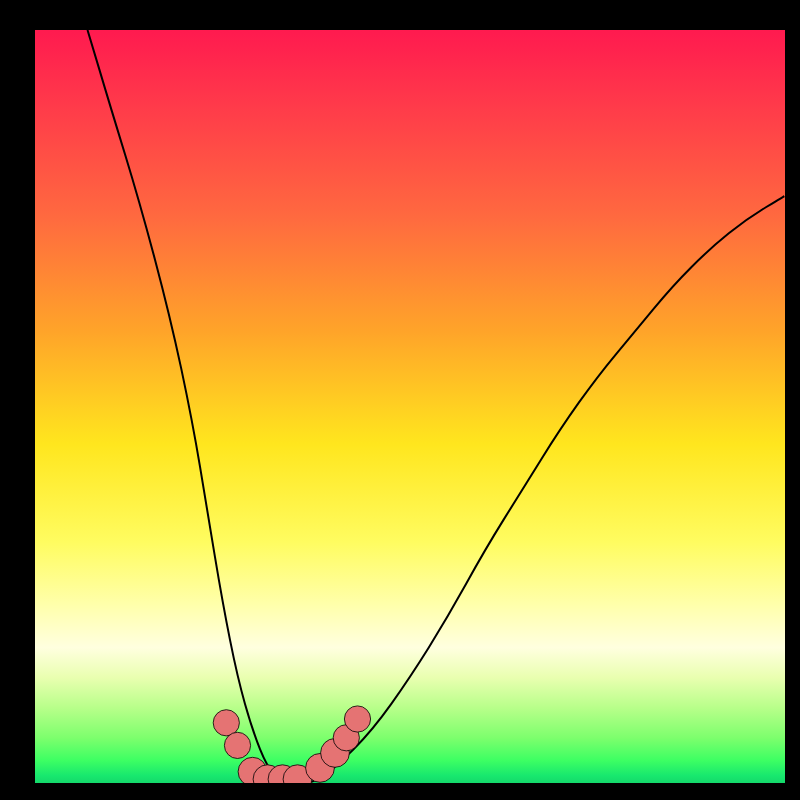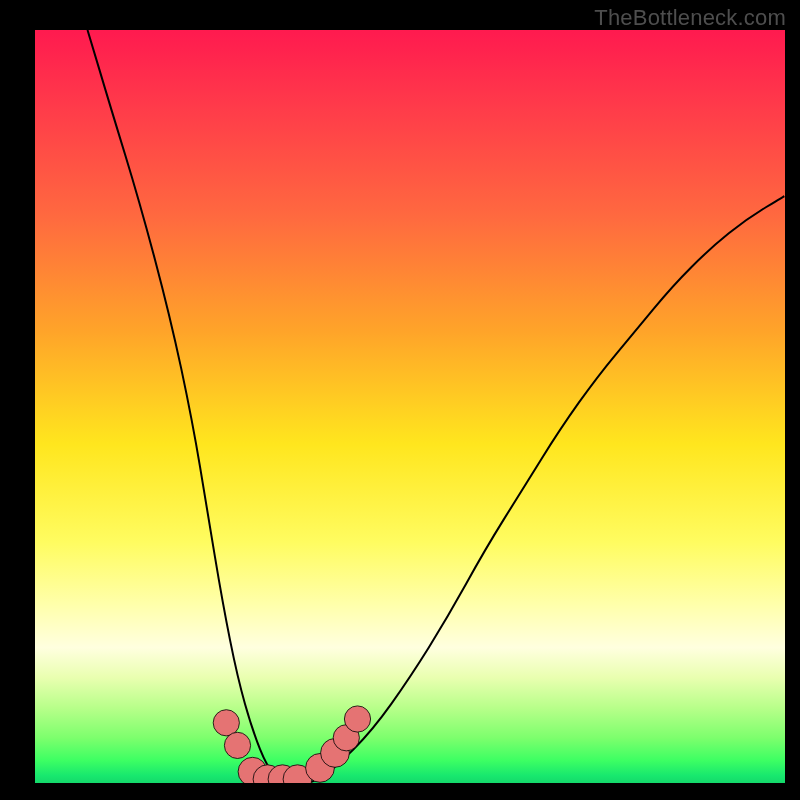--- a/index.html
+++ b/index.html
@@ -84,14 +84,13 @@
           <circle cx="232.5" cy="749.2" r="14.4" class="datapoint"></circle>
           <circle cx="247.5" cy="749.2" r="14.4" class="datapoint"></circle>
           <circle cx="262.5" cy="749.2" r="14.4" class="datapoint"></circle>
           <circle cx="285.0" cy="737.9" r="14.4" class="datapoint"></circle>
           <circle cx="300.0" cy="722.9" r="14.4" class="datapoint"></circle>
           <circle cx="311.3" cy="707.8" r="13.1" class="datapoint"></circle>
           <circle cx="322.5" cy="689.0" r="13.1" class="datapoint"></circle>
         </g>
     </svg>
   </div>
-  <div class="watermark">TheBottleneck.com</div>
 </div>
 
 </body></html>

